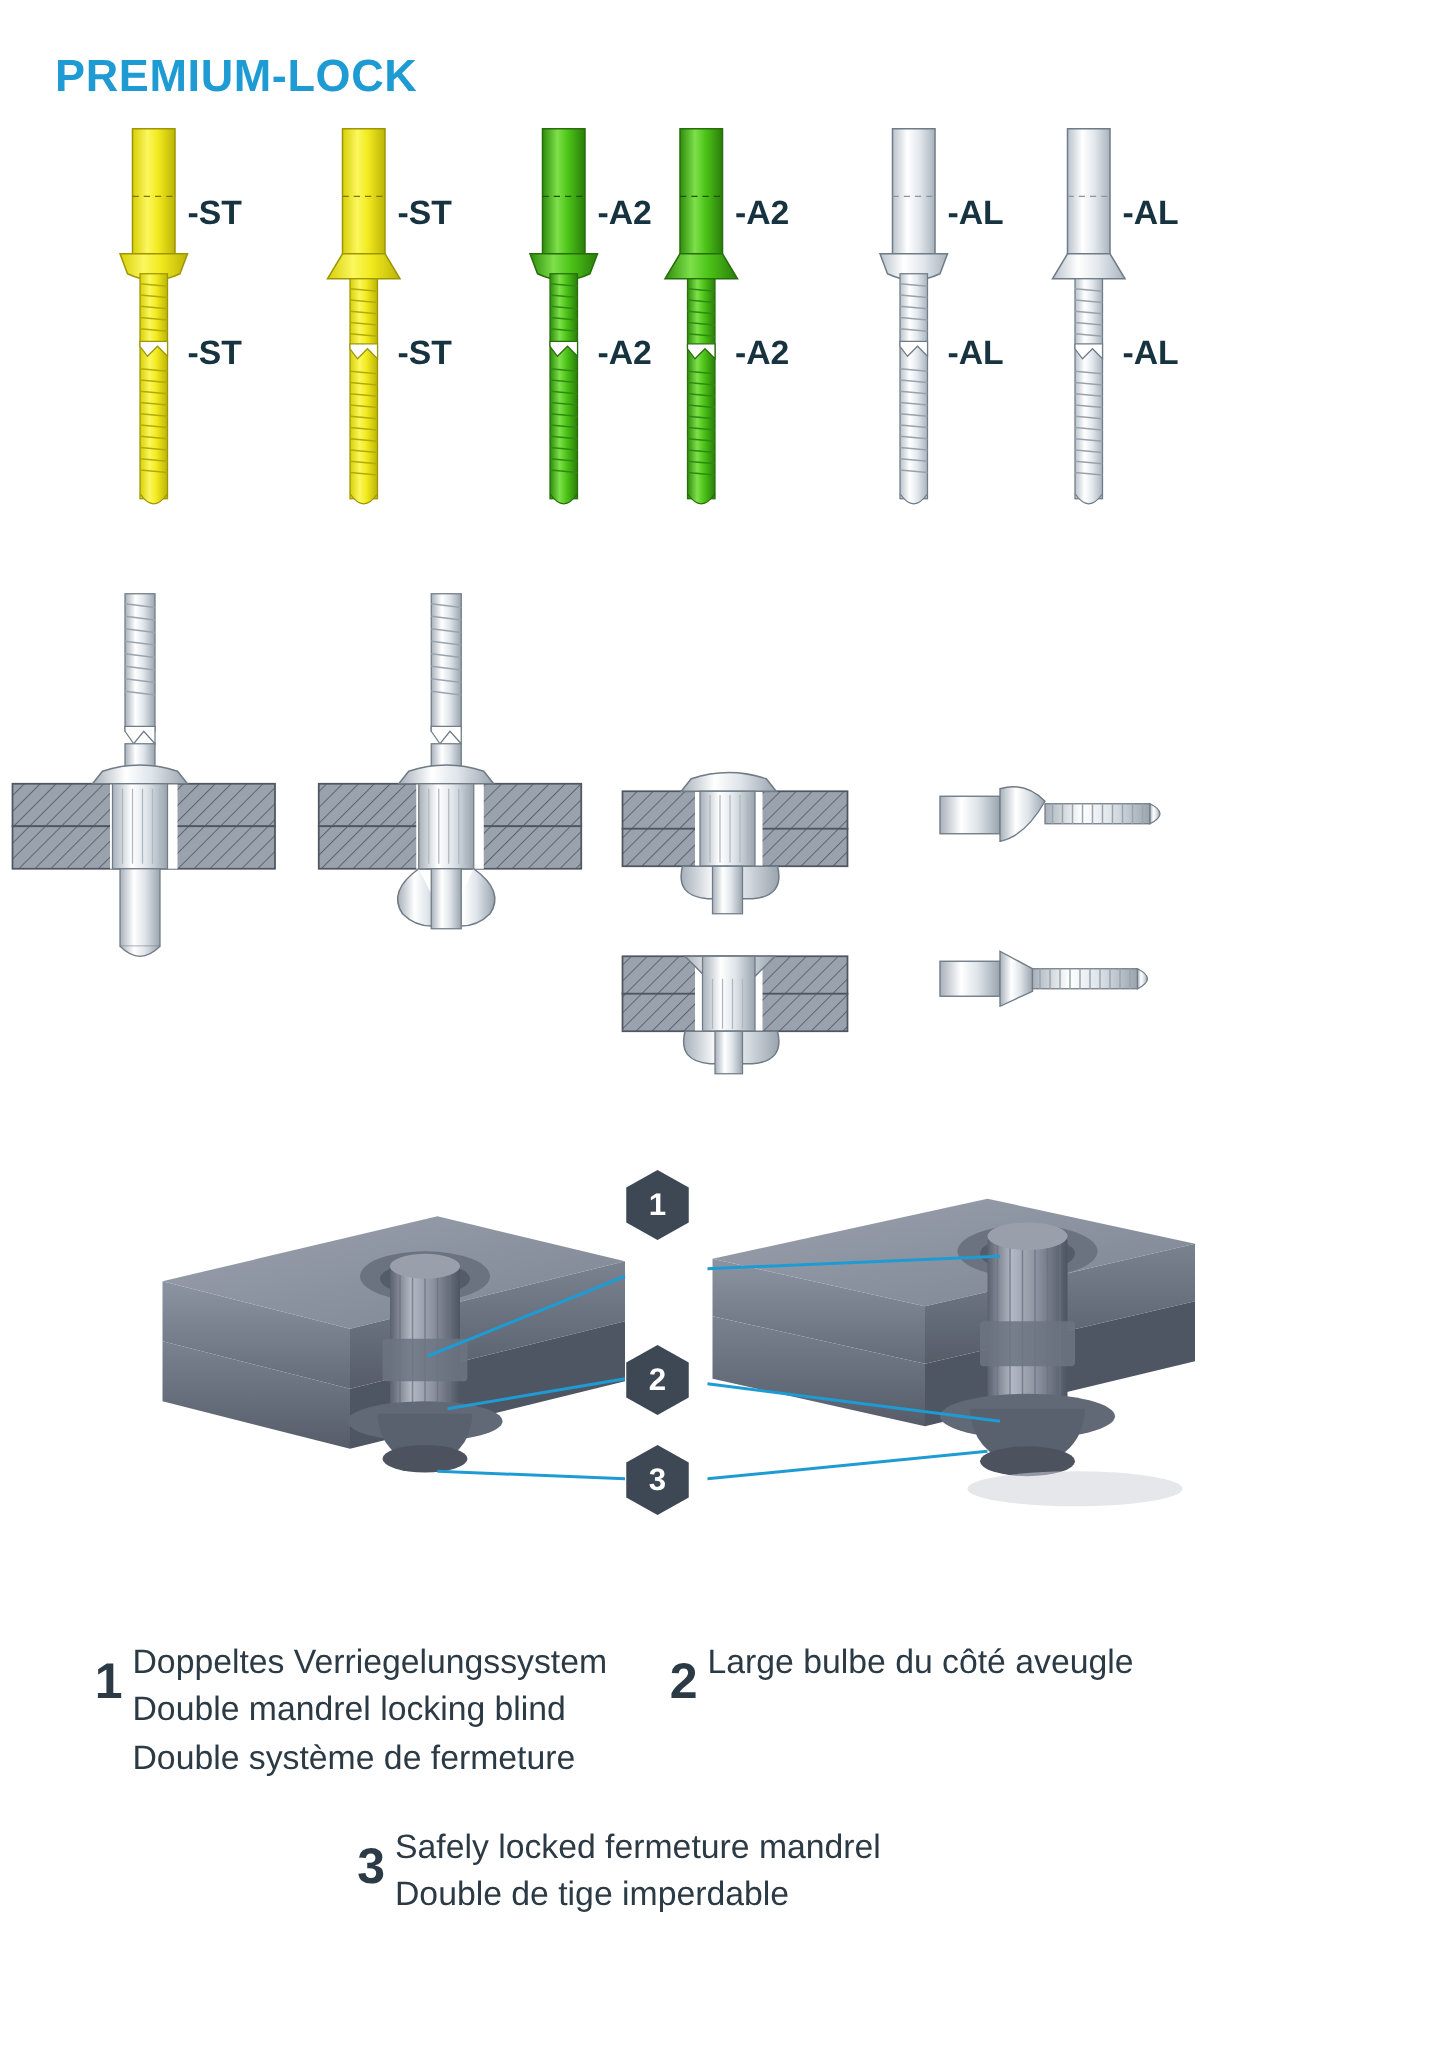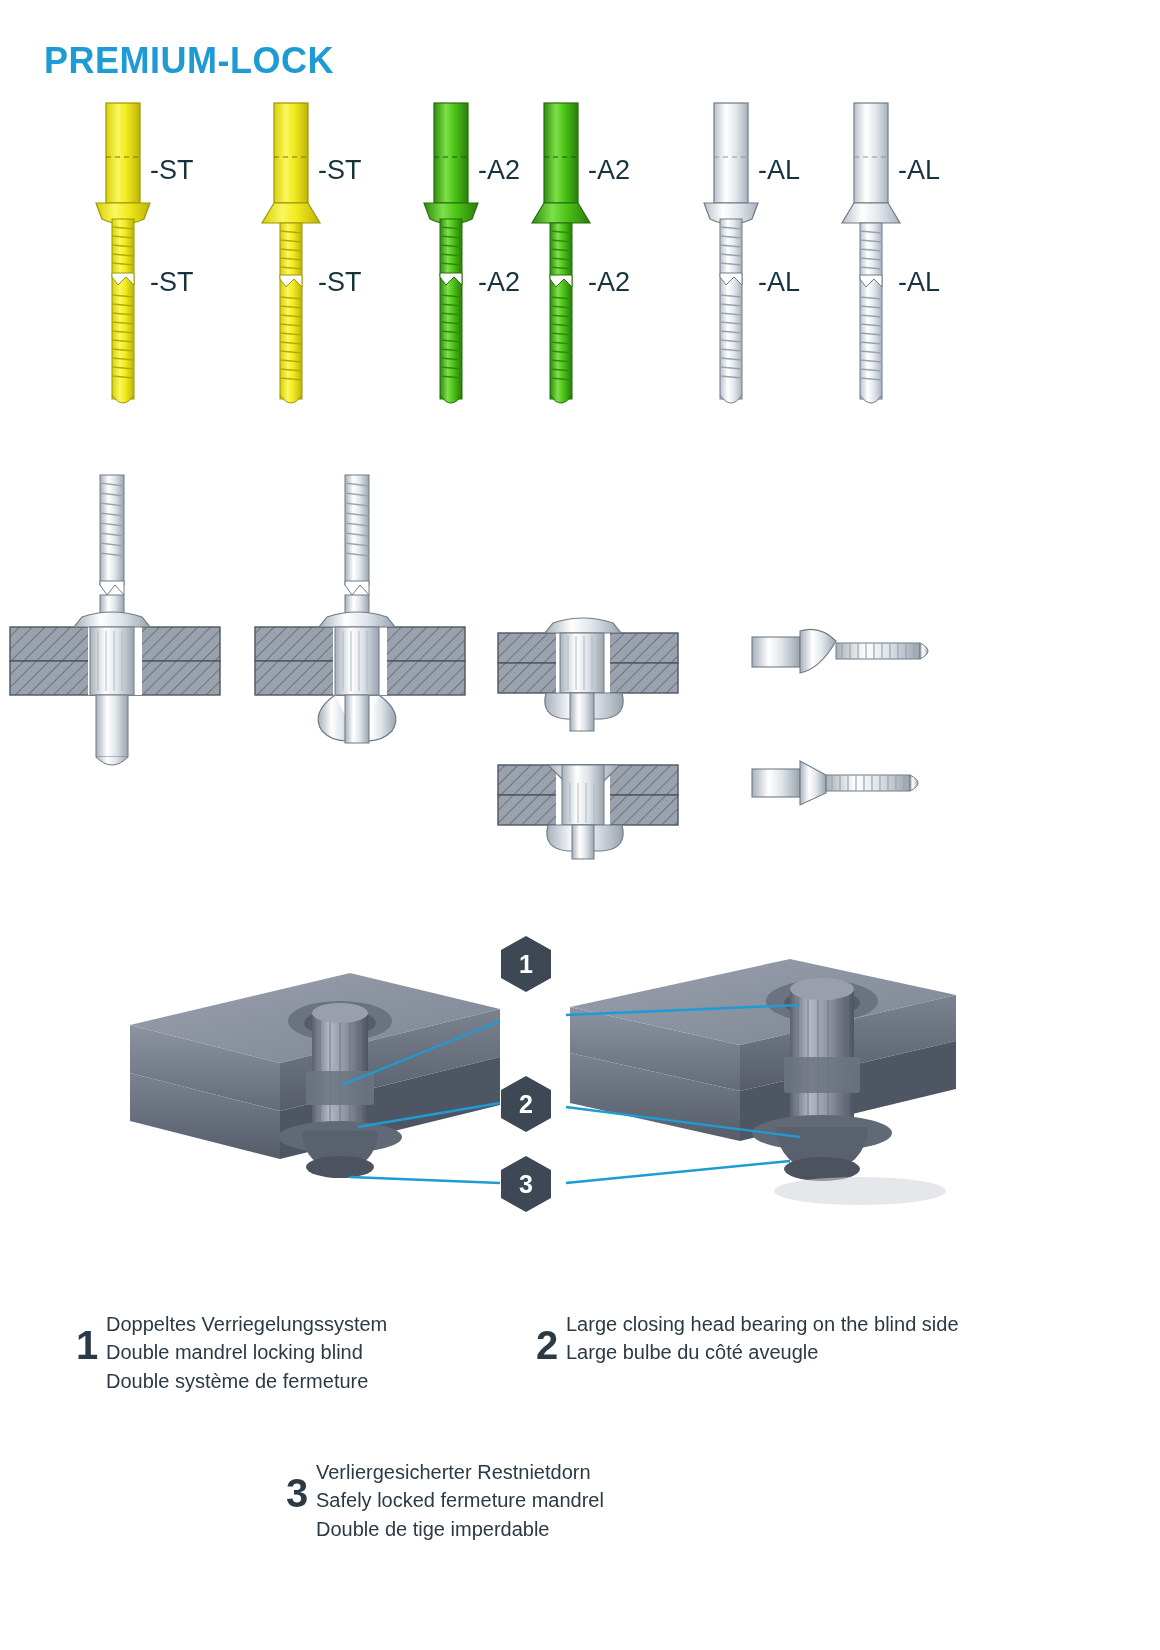--- a/index.html
+++ b/index.html
@@ -20,21 +20,21 @@
     color:#1f9bd4;
     letter-spacing:.5px;
   }
 
   
   .rivet-row{position:absolute;left:0;top:95px;width:1160px;height:330px;}
   .rivet{position:absolute;top:0;width:150px;height:330px;}
   .rivet svg{display:block;}
   .lbl{
     position:absolute;
-    font-size:27px;font-weight:normal;
+    font-size:27px;font-weight:bold;
     color:#17333f;
     white-space:nowrap;
   }
   .lbl.head{top:60px;left:90px;}
   .lbl.tail{top:172px;left:90px;}
 
   
   .mid{position:absolute;left:0;top:455px;width:1160px;height:440px;}
 
   
@@ -50,21 +50,21 @@
   }
 
   
   .legend{position:absolute;left:0;top:1310px;width:1160px;}
   .legend-item{position:absolute;display:flex;align-items:flex-start;}
   .legend-num{
     font-size:40px;font-weight:bold;color:#2b3a44;
     width:38px;text-align:center;flex:0 0 38px;
     line-height:1.05;margin-top:14px;
   }
-  .legend-lines{font-size:20px;line-height:1.42;color:#2b3a44;}
+  .legend-lines{font-size:27px;line-height:1.42;color:#2b3a44;}
   .legend-lines div{white-space:nowrap;}
   .li1{left:68px;top:0;}
   .li2{left:528px;top:0;}
   .li3{left:278px;top:148px;}
 </style>
 </head>
 <body>
 
 <div class="page">
 
@@ -552,28 +552,26 @@
       <div class="legend-lines">
         <div>Doppeltes Verriegelungssystem</div>
         <div>Double mandrel locking blind</div>
         <div>Double système de fermeture</div>
       </div>
     </div>
 
     <div class="legend-item li2">
       <div class="legend-num">2</div>
       <div class="legend-lines">
-        <div>Large closing head bearing on the blind side</div>
         <div>Large bulbe du côté aveugle</div>
       </div>
     </div>
 
     <div class="legend-item li3">
       <div class="legend-num">3</div>
       <div class="legend-lines">
-        <div>Verliergesicherter Restnietdorn</div>
         <div>Safely locked fermeture mandrel</div>
         <div>Double de tige imperdable</div>
       </div>
     </div>
   </div>
 
 </div>
 
 </body></html>

